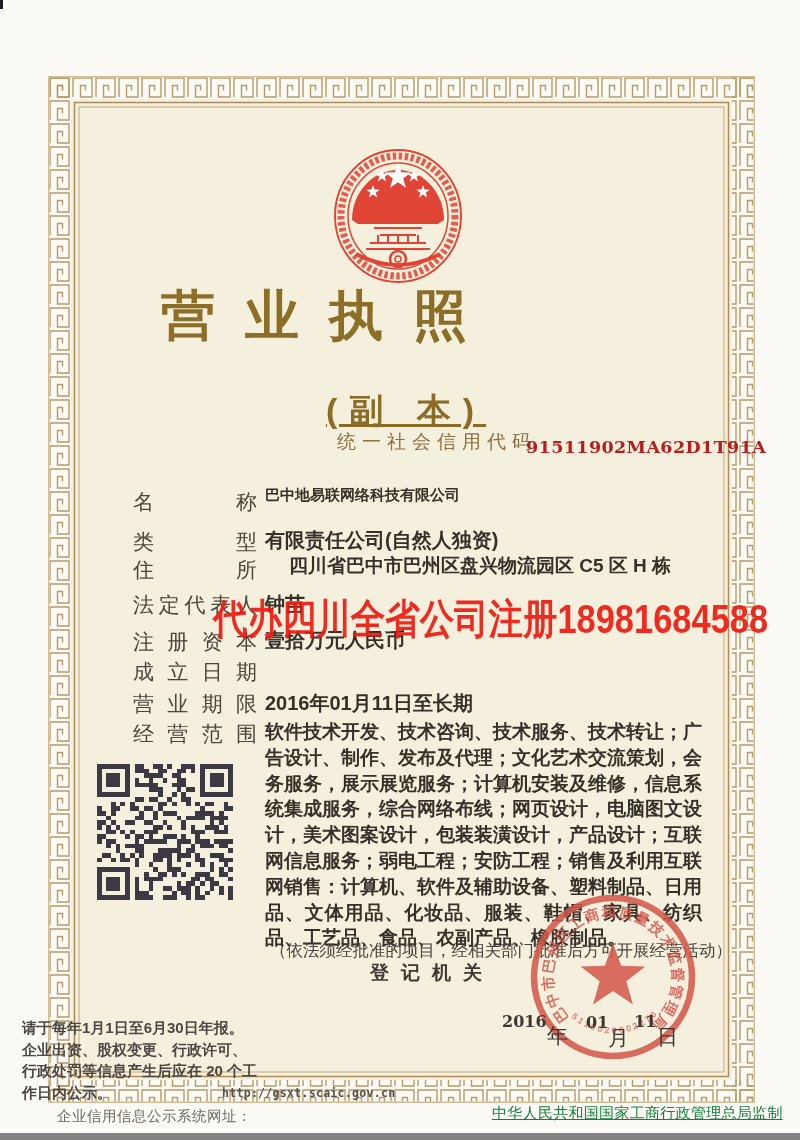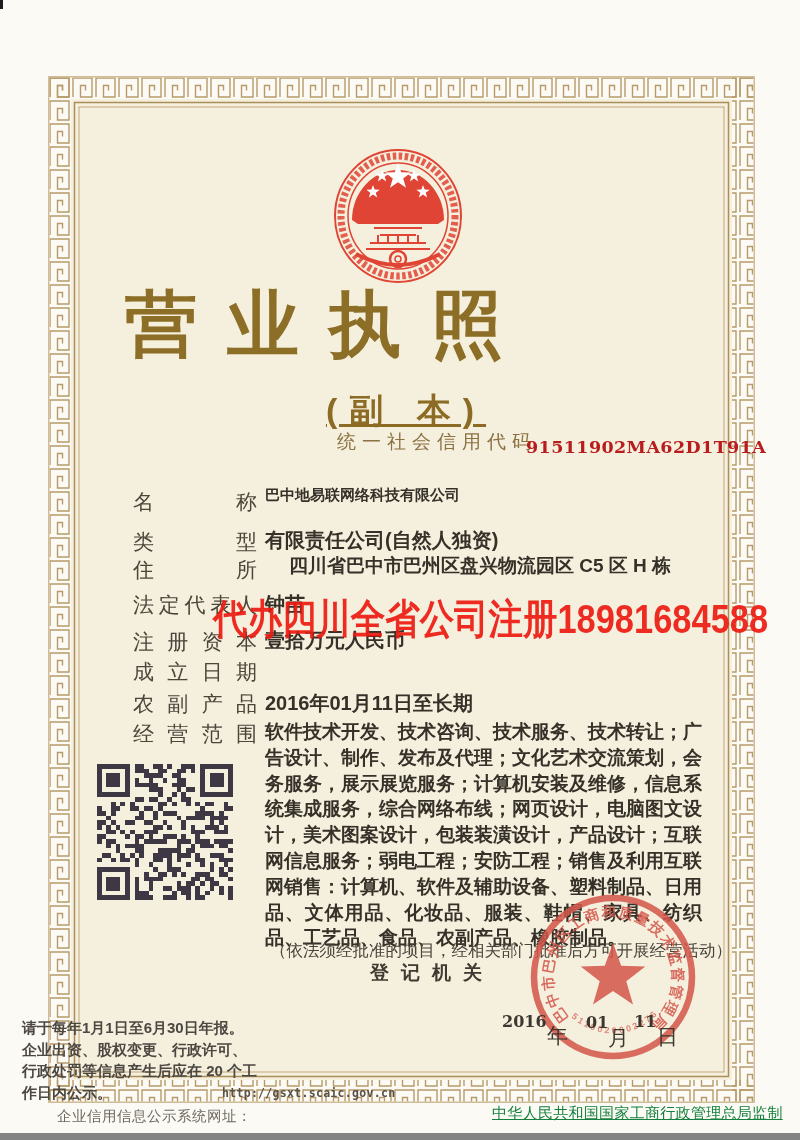--- a/index.html
+++ b/index.html
@@ -8,21 +8,21 @@
   .abs{position:absolute;}
   .page{position:absolute;left:0;top:0;width:800px;height:1140px;}
   
   .corner-mark{left:0;top:0;width:3px;height:9px;background:#1c1c1c;}
   .bottom-strip{left:0;top:1133px;width:800px;height:7px;background:#6f6d6e;opacity:.85;}
   
   .frame{left:48px;top:76px;width:707px;height:1027px;}
   
   .emblem{left:332px;top:146px;width:132px;height:140px;}
   
-  .title{left:0;top:286px;width:636px;text-align:center;font-size:72px;font-weight:800;
+  .title{left:0;top:286px;width:636px;text-align:center;font-size:54px;font-weight:800;
          color:#8d6e26;letter-spacing:30px;padding-left:22px;box-sizing:border-box;line-height:1.08;}
   .subtitle{left:0;top:388px;width:800px;text-align:center;font-size:34px;font-weight:700;
             color:#8c6c24;letter-spacing:12px;padding-left:12px;box-sizing:border-box;text-decoration:underline;}
   .code-label{left:337px;top:429px;font-size:19px;color:#8a7243;letter-spacing:6px;}
   .code-value{left:526px;top:437px;font-size:17.5px;color:#b91c1c;letter-spacing:.4px;
               font-family:"DejaVu Serif","Liberation Serif",serif;font-weight:700;text-align:right;}
   
   .row-label{width:124px;text-align:justify;text-align-last:justify;font-size:21px;color:#4b453a;left:133px;}
   .row-value{left:265px;font-weight:700;color:#353028;}
   .v-name{top:486px;font-size:15px;}
@@ -110,21 +110,21 @@
   <div class="abs row-value v-name">巴中地易联网络科技有限公司</div>
   <div class="abs row-label l-type">类型</div>
   <div class="abs row-value v-type">有限责任公司(自然人独资)</div>
   <div class="abs row-label l-addr">住所</div>
   <div class="abs row-value v-addr">四川省巴中市巴州区盘兴物流园区 C5 区 H 栋</div>
   <div class="abs row-label l-legal">法定代表人</div>
   <div class="abs row-value v-legal">钟苗</div>
   <div class="abs row-label l-cap">注册资本</div>
   <div class="abs row-value v-cap">壹拾万元人民币</div>
   <div class="abs row-label l-est">成立日期</div>
-  <div class="abs row-label l-term">农副产品</div>
+  <div class="abs row-label l-term">营业期限</div>
   <div class="abs row-value v-term">2016年01月11日至长期</div>
   <div class="abs row-label l-scope">经营范围</div>
   <div class="abs row-value v-scope">软件技术开发、技术咨询、技术服务、技术转让；广告设计、制作、发布及代理；文化艺术交流策划，会务服务，展示展览服务；计算机安装及维修，信息系统集成服务，综合网络布线；网页设计，电脑图文设计，美术图案设计，包装装潢设计，产品设计；互联网信息服务；弱电工程；安防工程；销售及利用互联网销售：计算机、软件及辅助设备、塑料制品、日用品、文体用品、化妆品、服装、鞋帽、家具、纺织品、工艺品、食品、农副产品、橡胶制品。</div>
 
   <div class="abs qr" id="qr"><svg viewBox="0 0 29 29" width="136" height="136" shape-rendering="crispEdges" fill="#3e3844" xmlns="http://www.w3.org/2000/svg">
         <rect x="8" y="0" width="1" height="1"></rect>
         <rect x="9" y="0" width="1" height="1"></rect>
         <rect x="12" y="0" width="1" height="1"></rect>
         <rect x="13" y="0" width="1" height="1"></rect>
         <rect x="15" y="0" width="1" height="1"></rect>

